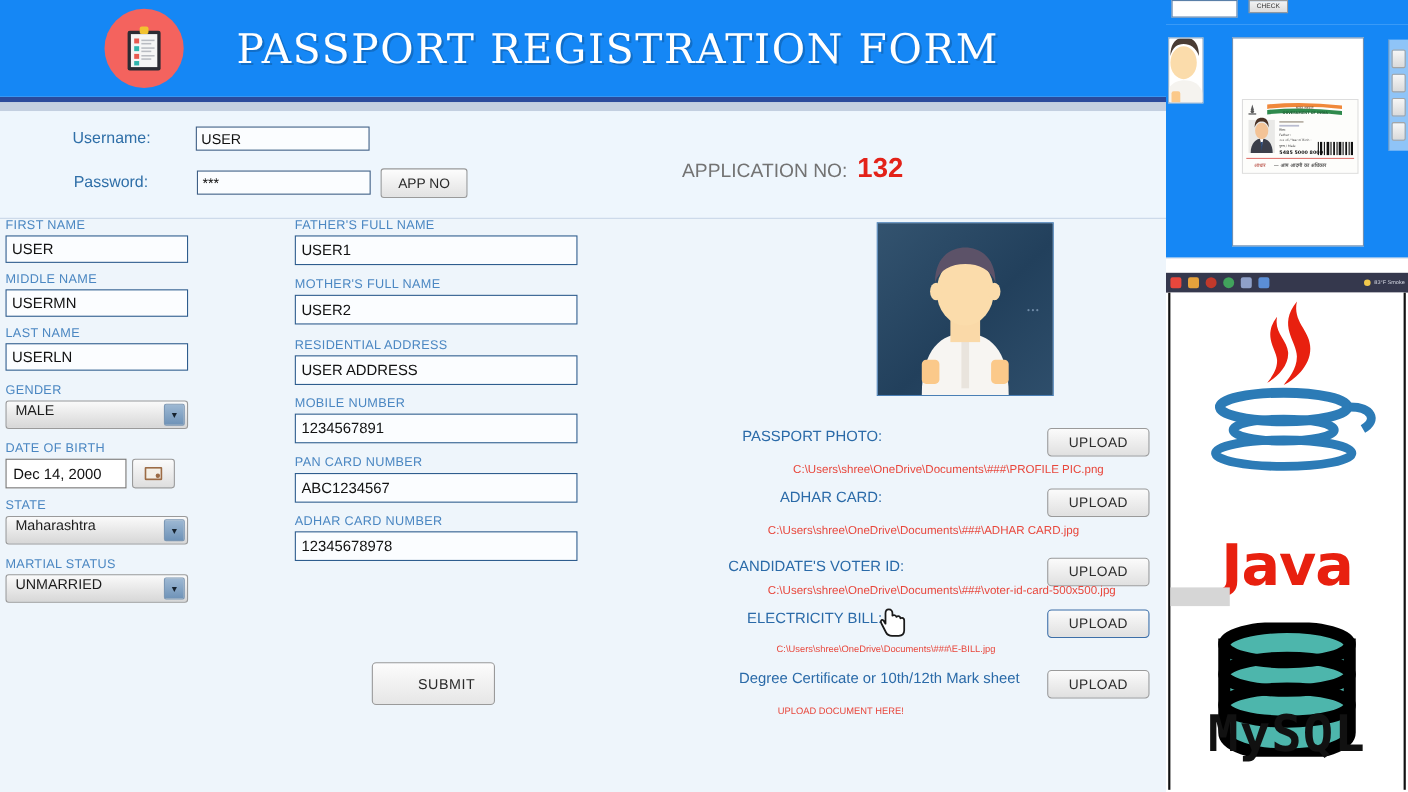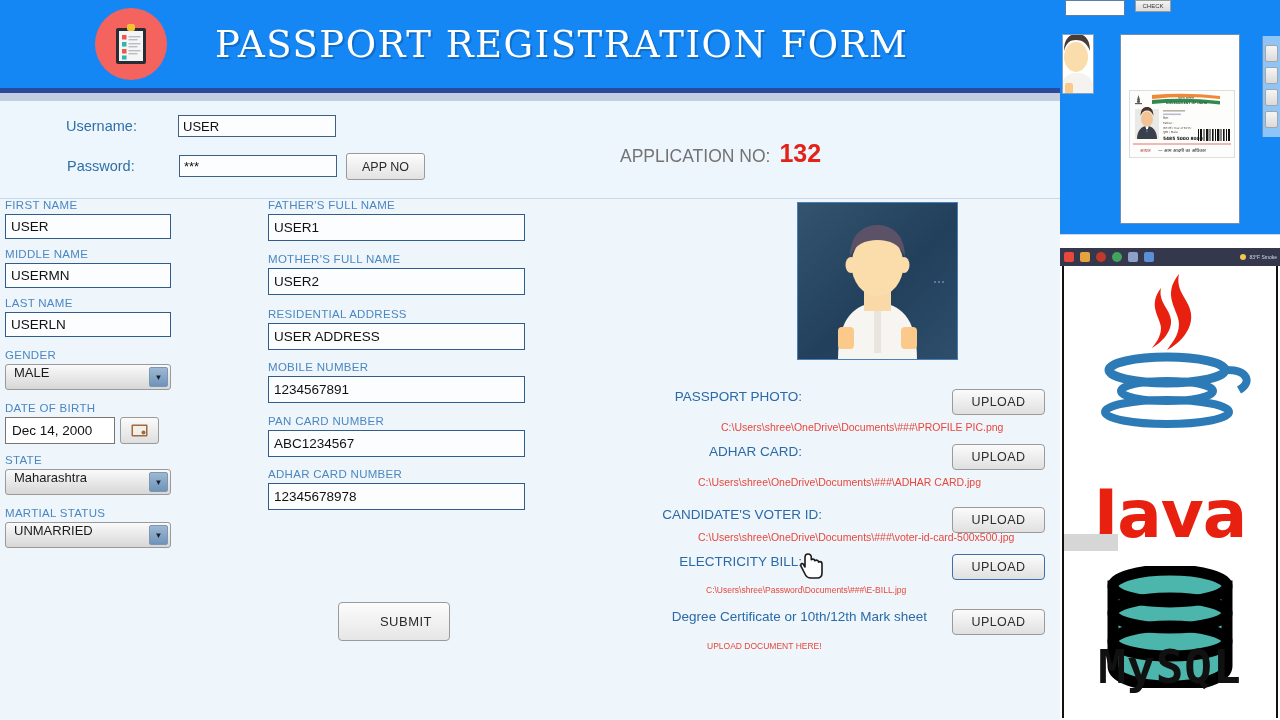--- a/index.html
+++ b/index.html
@@ -271,21 +271,21 @@
   }
   #logo-stage {
     position: relative; height: 452px;
     background: #ffffff;
     border-left: 2px solid #111; border-right: 2px solid #111;
     margin: 0 2px;
   }
   #java-logo { position: absolute; left: 0; right: 0; top: 0; text-align: center; }
   #java-wordmark {
     color: #e8200f; font-family: "DejaVu Sans", sans-serif;
-    font-weight: bold; font-size: 66px; line-height: 62px;
+    font-weight: bold; font-size: 52px; line-height: 62px;
     letter-spacing: -1px;
   }
   #grey-patch {
     position: absolute; left: 0; top: 268px;
     width: 54px; height: 17px; background: #d6d6d6;
   }
   #mysql-logo { position: absolute; left: 0; right: 0; top: 300px; text-align: center; }
   #mysql-wordmark {
     position: absolute; left: 0; right: 0; bottom: -6px;
     color: #111; font-family: "DejaVu Sans Mono", monospace;
@@ -481,21 +481,21 @@
         <div class="upload-row" style="top:308px">
           <div class="upload-caption wide">CANDIDATE'S VOTER ID:</div>
           <button class="upload-button">UPLOAD</button>
         </div>
         <div class="upload-path" style="top:332px; left:138px; font-size:10.5px">C:\Users\shree\OneDrive\Documents\###\voter-id-card-500x500.jpg</div>
 
         <div class="upload-row" style="top:355px">
           <div class="upload-caption">ELECTRICITY BILL:</div>
           <button class="upload-button highlight">UPLOAD</button>
         </div>
-        <div class="upload-path" style="top:386px; left:146px; font-size:8.5px">C:\Users\shree\Password\Documents\###\E-BILL.jpg</div>
+        <div class="upload-path" style="top:386px; left:146px; font-size:8.5px">C:\Users\shree\OneDrive\Documents\###\E-BILL.jpg</div>
 
         <div class="upload-row" style="top:410px">
           <div class="upload-caption" style="right:133px">Degree Certificate or 10th/12th  Mark sheet</div>
           <button class="upload-button">UPLOAD</button>
         </div>
         <div class="upload-path" style="top:442px; left:147px; font-size:8.5px">UPLOAD DOCUMENT HERE!</div>
       </div>
     </div>
   </div>
 

